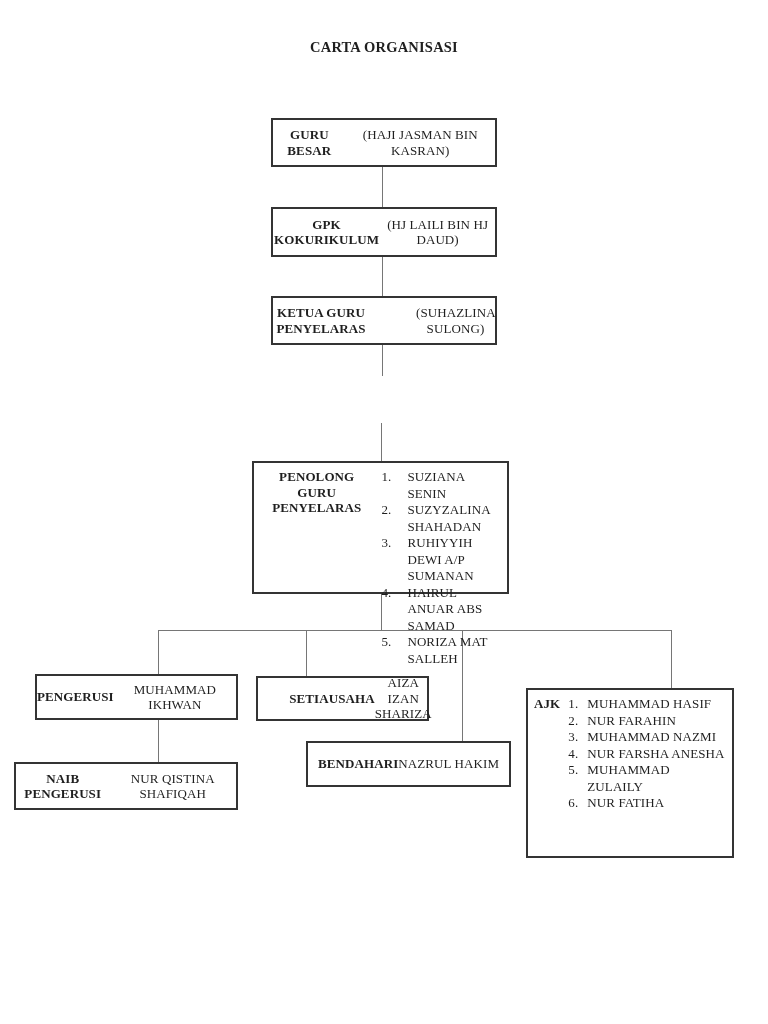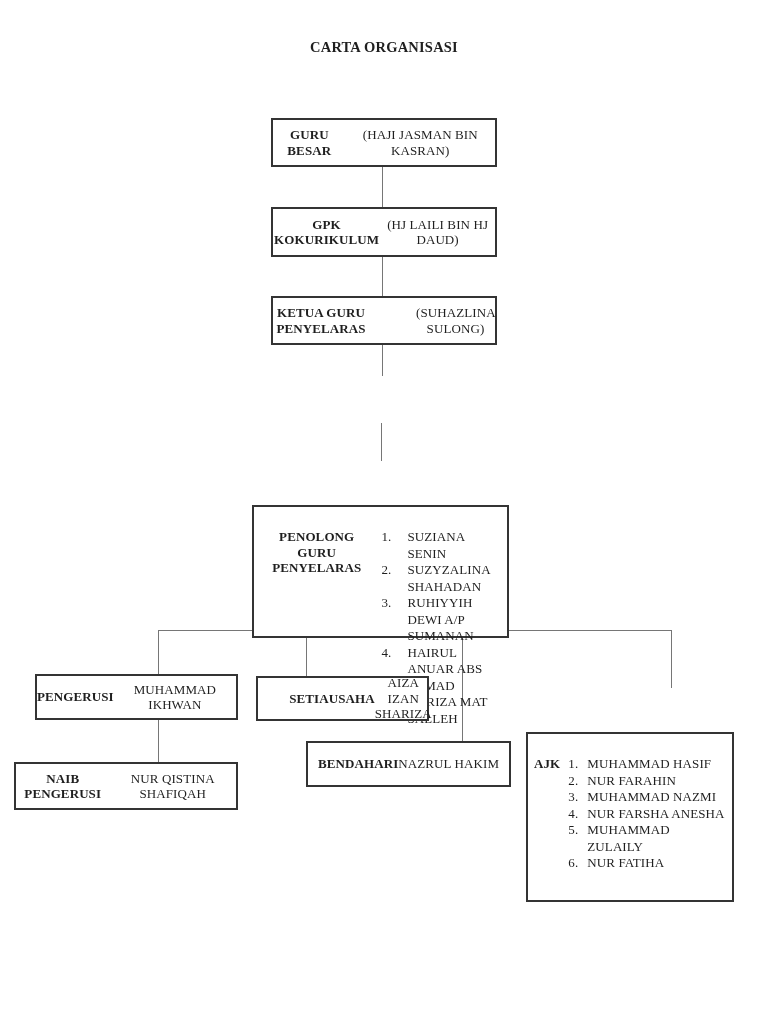--- a/index.html
+++ b/index.html
@@ -12,21 +12,21 @@
     font-weight:bold;font-size:14.5px;line-height:21px;letter-spacing:.2px;
   }
   .title span{display:block;}
   .box{
     position:absolute;border:2px solid #343434;background:#ffffff;box-sizing:border-box;
     display:flex;flex-direction:row;align-items:center;justify-content:center;
     text-align:center;
   }
   .box .role{font-weight:bold;font-size:13px;line-height:15.5px;letter-spacing:.1px;}
   .box .person{font-size:13px;line-height:15.5px;letter-spacing:.1px;}
-  .listbox{justify-content:flex-start;align-items:stretch;text-align:left;padding:22px 6px;margin-top:44px;}
+  .listbox{justify-content:flex-start;align-items:stretch;text-align:left;padding:6px 6px;}
   .listbox .role{text-align:center;margin-bottom:4px;}
   .members{list-style:none;margin:0;padding:0;}
   .members li{display:flex;font-size:13px;line-height:16.5px;letter-spacing:.1px;}
   .members-penolong{padding-left:8px;}
   .members-penolong .num{width:26px;flex:none;}
   .members-ajk{padding-left:8px;}
   .members-ajk .num{width:19px;flex:none;}
   .line{position:absolute;background:#767676;}
   .vline{width:1px;}
   .hline{height:1px;}

